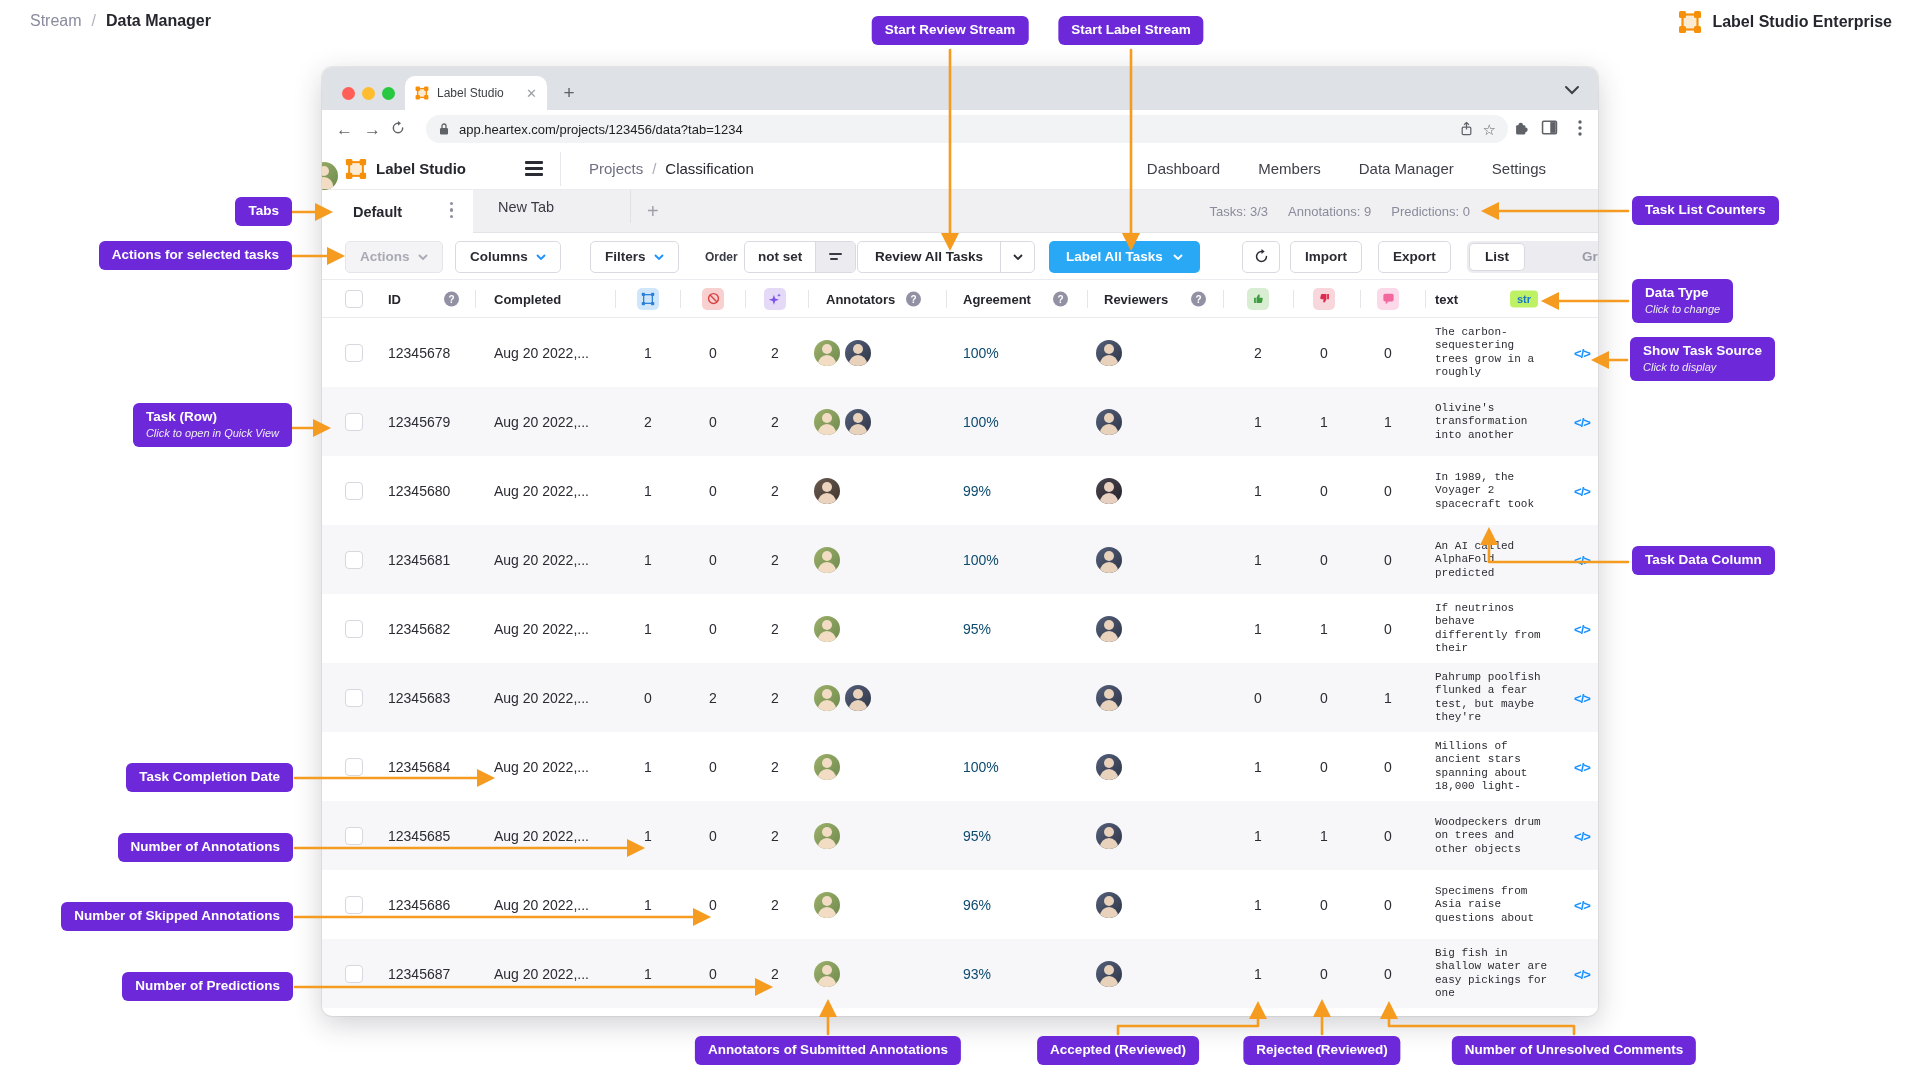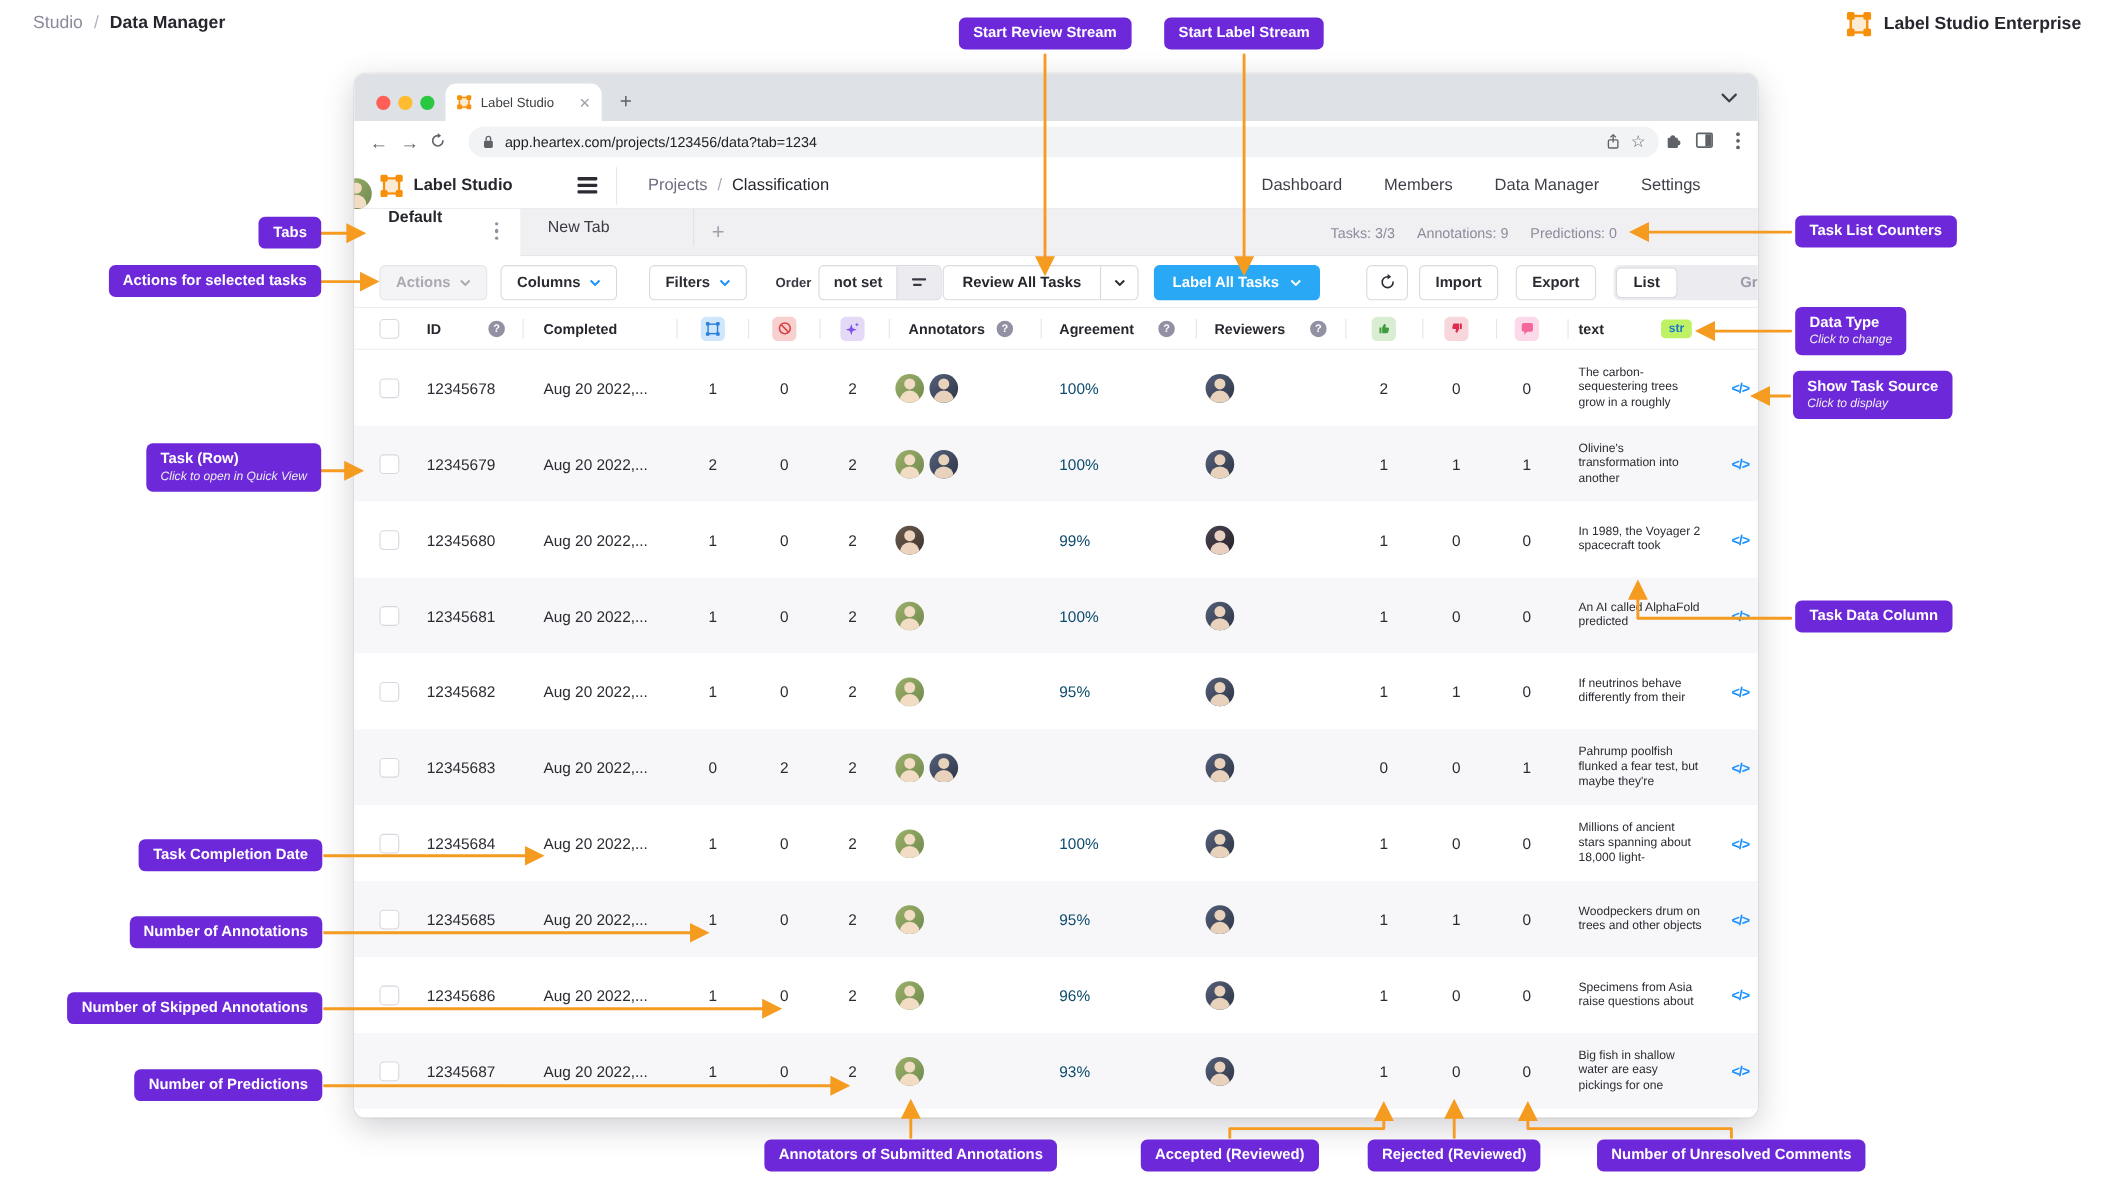--- a/index.html
+++ b/index.html
@@ -67,21 +67,21 @@
     width:18px; height:12px; border-radius:9px 9px 0 0; background:var(--sil); }
   .av-w1 { background:linear-gradient(135deg,#9DB06A,#6E8A4E); --sil:#F2DDC4; }
   .av-m1 { background:linear-gradient(135deg,#55607A,#2E3546); --sil:#E9D2BC; }
   .av-m2 { background:linear-gradient(135deg,#6B5B50,#3E342E); --sil:#EBD3BE; }
   .av-w2 { background:linear-gradient(135deg,#4A4450,#26222B); --sil:#E8CFC0; }
   .avatar.lg { width:28px; height:28px; }
 
   
   .dmtabs { position:relative; height:43px; background:#F0F0F3; border-bottom:1px solid #E3E3E8; }
   .dmtab-active { position:absolute; left:0; top:0; width:151px; height:43px; background:#fff;
-    display:flex; }
+    display:flex; align-items:center; }
   .dmtab-active .lbl { margin-left:31px; font-size:14.5px; font-weight:600; color:#26262E; }
   .kebab { position:absolute; left:128px; top:12px; display:flex; flex-direction:column; gap:3px; }
   .kebab i { width:3.4px; height:3.4px; border-radius:50%; background:#8F8F9E; }
   .dmtab { position:absolute; left:151px; top:0; width:158px; height:33px; display:flex; align-items:center;
     border-right:1px solid #E0E0E5; }
   .dmtab .lbl { margin-left:25px; font-size:14.5px; color:#3A3A44; }
   .dmtab-add { position:absolute; left:325px; top:10px; font-size:20px; color:#A0A0AC; }
   .counters { position:absolute; right:128px; top:0; height:43px; display:flex; align-items:center; gap:20px;
     font-size:13px; color:#8B8B9B; }
 
@@ -137,21 +137,21 @@
   .cb { position:absolute; left:23px; top:50%; transform:translateY(-50%); width:18px; height:18px;
     border:1.5px solid #D7D7DF; border-radius:4px; background:#fff; }
   .c-id   { left:66px; }
   .c-date { left:172px; }
   .num { width:40px; text-align:center; }
   .c-ann  { left:306px; } .c-skip { left:371px; } .c-pred { left:433px; }
   .c-annotators { left:492px; display:flex; gap:5px; }
   .c-agree { left:641px; color:#0c4a6e; }
   .c-reviewers { left:774px; display:flex; gap:5px; }
   .c-acc { left:916px; } .c-rej { left:982px; } .c-com { left:1046px; }
-  .c-text { left:1113px; width:114px; font-size:11px; line-height:13.5px; color:#2B2B33; white-space:normal; }
+  .c-text { left:1113px; width:114px; font-size:11px; line-height:13.5px; color:#2B2B33; white-space:normal;font-family:Liberation Mono, monospace; }
   .c-code { left:1243px; width:34px; text-align:center; color:#1890FF; font-weight:700; font-size:13px; letter-spacing:-1px; }
 
   
   .h-check{left:23px;} .h-id{left:66px;} .h-q-id{left:122px;} .h-completed{left:172px;}
   .h-ico-ann{left:315px;} .h-ico-skip{left:380px;} .h-ico-pred{left:442px;}
   .h-annotators{left:504px;} .h-q-annot{left:584px;}
   .h-agreement{left:641px;} .h-q-agree{left:731px;}
   .h-reviewers{left:782px;} .h-q-rev{left:869px;}
   .h-ico-acc{left:925px;} .h-ico-rej{left:991px;} .h-ico-com{left:1055px;}
   .h-text{left:1113px;} .h-str{left:1188px;}
@@ -162,21 +162,21 @@
   .callout .sub { display:block; font-size:11px; font-style:italic; font-weight:400; color:#EDEDEF; margin-top:1px; }
   .c-center { transform:translateX(-50%); }
   .arrows { position:absolute; left:0; top:0; z-index:55; pointer-events:none; }
 </style>
 </head>
 <body>
 
 <div class="stage">
 
   <div class="pg-breadcrumb">
-    <span class="dim">Studio</span>
+    <span class="dim">Stream</span>
     <span class="sep">/</span>
     <span class="cur">Data Manager</span>
   </div>
 
   <div class="pg-brand">
     <span class="ls-logo">
       <svg width="24" height="24" viewBox="0 0 24 24">
           <rect x="4.5" y="4.5" width="15" height="15" fill="#FCEBD3" stroke="#F79009" stroke-width="2.2"></rect>
           <rect x="1" y="1" width="7" height="7" rx="1.5" fill="#F79009"></rect>
           <rect x="16" y="1" width="7" height="7" rx="1.5" fill="#F79009"></rect>

